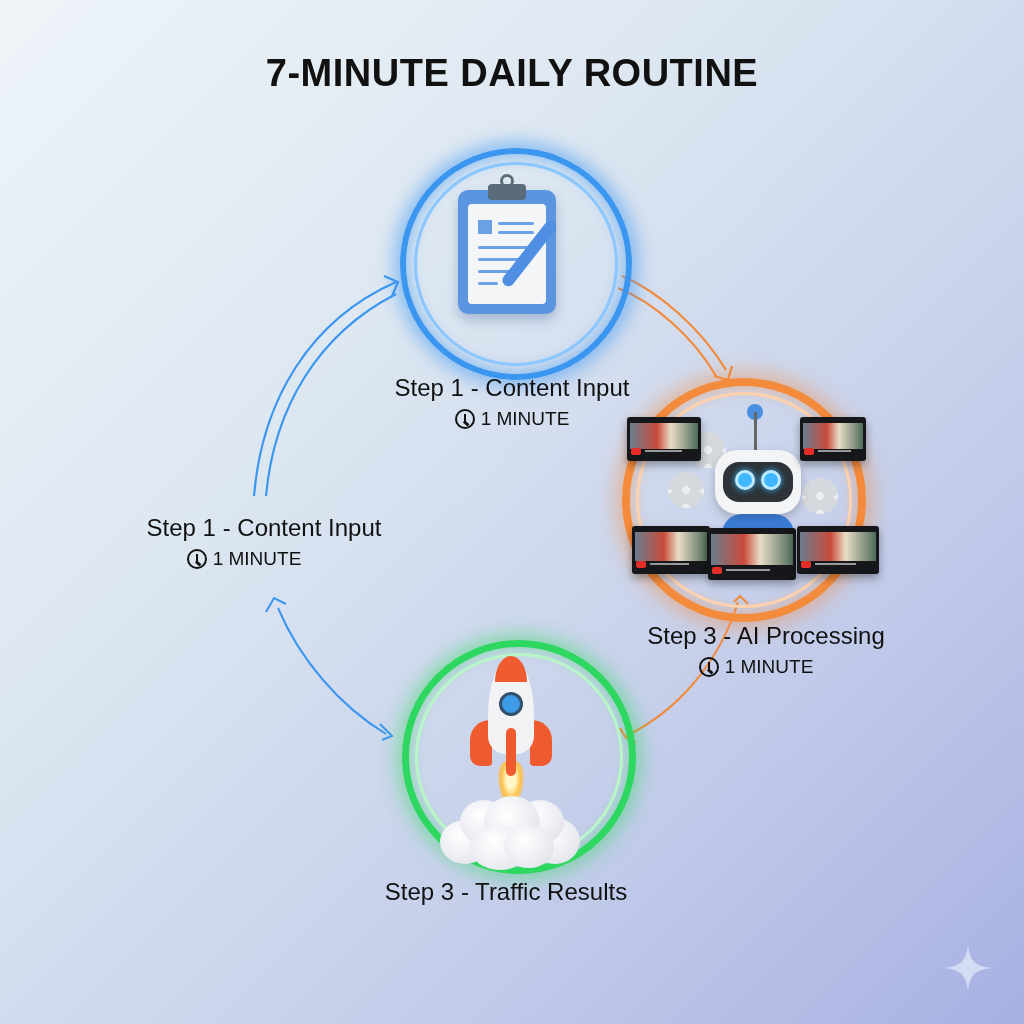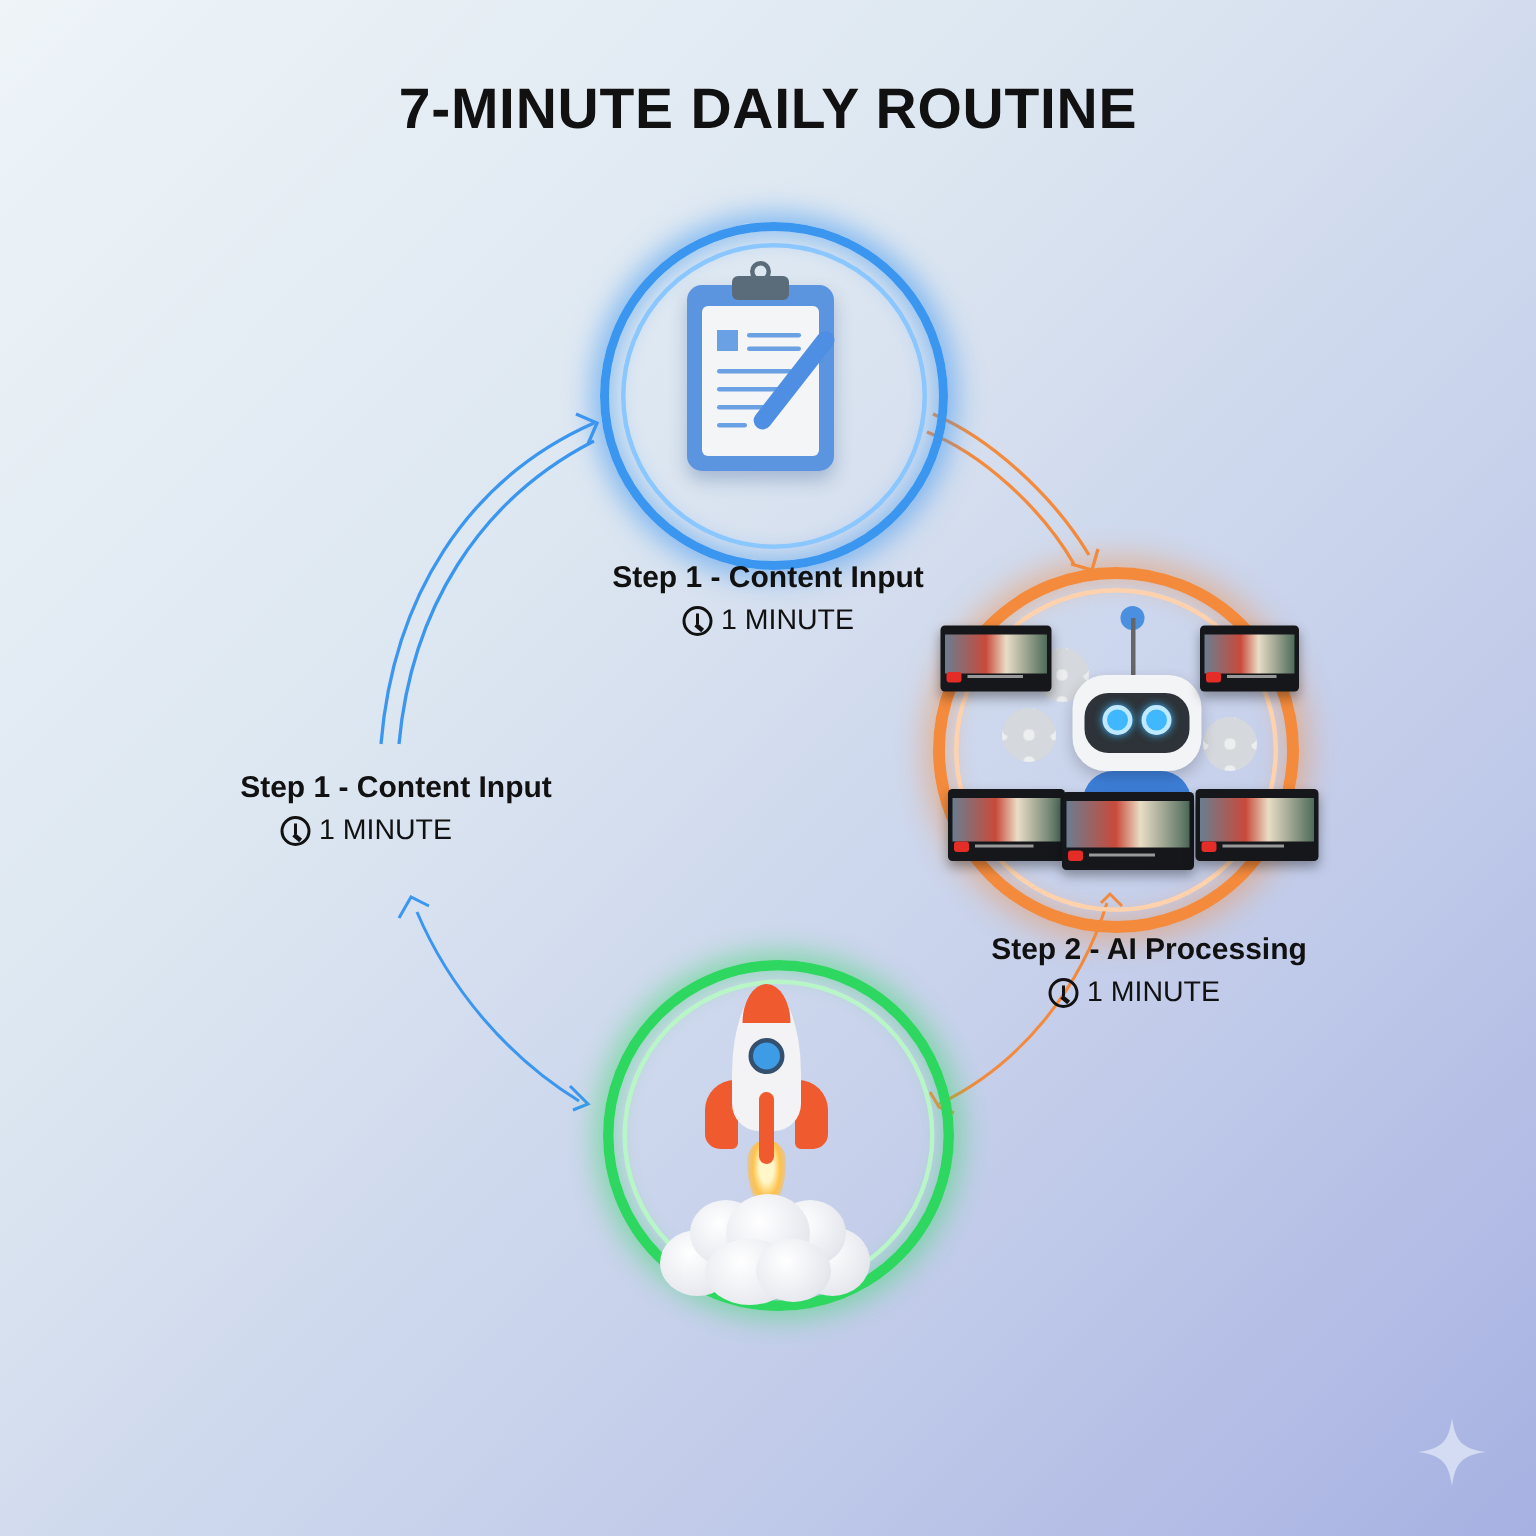--- a/index.html
+++ b/index.html
@@ -9,21 +9,21 @@
   .title{position:absolute;top:52px;left:0;width:1024px;text-align:center;font-size:38px;font-weight:700;color:#111;letter-spacing:0.5px;}
   svg.flow{position:absolute;left:0;top:0;}
   .node{position:absolute;border-radius:50%;}
   .n1{left:400px;top:148px;width:220px;height:220px;border:6px solid #3b96f0;box-shadow:0 0 18px 6px rgba(60,150,240,.55), inset 0 0 14px 4px rgba(60,150,240,.45);}
   .n1 .inner{position:absolute;inset:8px;border-radius:50%;border:3px solid #8ac6ff;}
   .n2{left:622px;top:378px;width:228px;height:228px;border:8px solid #f38a3c;box-shadow:0 0 20px 6px rgba(243,138,60,.45), inset 0 0 14px 4px rgba(243,138,60,.35);}
   .n2 .inner{position:absolute;inset:6px;border-radius:50%;border:3px solid #ffd2ad;}
   .n3{left:402px;top:640px;width:220px;height:220px;border:7px solid #2ed760;box-shadow:0 0 18px 6px rgba(46,215,96,.45), inset 0 0 12px 3px rgba(46,215,96,.35);}
   .n3 .inner{position:absolute;inset:6px;border-radius:50%;border:3px solid #b8f5c7;}
   .label{position:absolute;text-align:center;color:#111;}
-  .label .t{font-size:20px;font-weight:700;white-space:nowrap;}
+  .label .t{font-size:24px;font-weight:400;white-space:nowrap;}
   .label .d{font-size:19px;margin-top:6px;display:flex;align-items:center;justify-content:center;gap:6px;white-space:nowrap;}
   .clock{width:20px;height:20px;border:2.5px solid #111;border-radius:50%;position:relative;box-sizing:border-box;display:inline-block;}
   .clock::before{content:"";position:absolute;left:7px;top:3px;width:2.5px;height:7px;background:#111;}
   .clock::after{content:"";position:absolute;left:7px;top:9px;width:6px;height:2.5px;background:#111;transform:rotate(40deg);transform-origin:left center;}
   .clip{position:absolute;left:458px;top:190px;width:98px;height:124px;background:#5c95df;border-radius:10px;box-shadow:0 6px 12px rgba(40,80,140,.3);}
   .clip .paper{position:absolute;left:10px;top:14px;width:78px;height:100px;background:#f4f5f7;border-radius:4px;}
   .clip .clamp{position:absolute;left:30px;top:-6px;width:38px;height:16px;background:#5a6b79;border-radius:4px;}
   .clip .ring{position:absolute;left:42px;top:-16px;width:14px;height:14px;border:3px solid #5a6b79;border-radius:50%;box-sizing:border-box;}
   .clip .sq{position:absolute;left:10px;top:16px;width:14px;height:14px;background:#6aa0e4;}
   .clip .ln{position:absolute;height:3px;background:#6aa0e4;border-radius:2px;}
@@ -151,21 +151,21 @@
     <div class="yt"></div>
     <div class="bar"></div>
   </div>
 <div class="thumb" style="left:797px;top:526px;width:82px;height:48px;">
     <div class="img"></div>
     <div class="yt"></div>
     <div class="bar"></div>
   </div>
 
 <div class="label" style="left:606px;top:622px;width:320px;">
-  <div class="t">Step 2 - AI Processing</div>
+  <div class="t">Step 3 - AI Processing</div>
   <div class="d" style="margin-left:-20px;">
       <span class="clock"></span>
       <span>1 MINUTE</span>
     </div>
 </div>
 
 <div class="node n3">
     <div class="inner"></div>
   </div>
 <div class="flame"></div>
@@ -178,17 +178,18 @@
 <div class="midfin"></div>
 <div class="cloud" style="left:440px;top:820px;width:50px;height:44px;"></div>
 <div class="cloud" style="left:530px;top:818px;width:50px;height:46px;"></div>
 <div class="cloud" style="left:460px;top:800px;width:48px;height:44px;"></div>
 <div class="cloud" style="left:516px;top:800px;width:48px;height:44px;"></div>
 <div class="cloud" style="left:484px;top:796px;width:56px;height:52px;"></div>
 <div class="cloud" style="left:470px;top:826px;width:60px;height:44px;"></div>
 <div class="cloud" style="left:504px;top:826px;width:50px;height:42px;"></div>
 
 <div class="label" style="left:336px;top:878px;width:340px;">
+  <div class="t">Step 3 - Traffic Results</div>
 </div>
 
 <svg class="sparkle" viewBox="0 0 50 50">
   <path d="M25 2 C 27 18, 32 23, 48 25 C 32 27, 27 32, 25 48 C 23 32, 18 27, 2 25 C 18 23, 23 18, 25 2 Z" fill="#d4dcf3"></path>
 </svg>
 
 </body></html>

